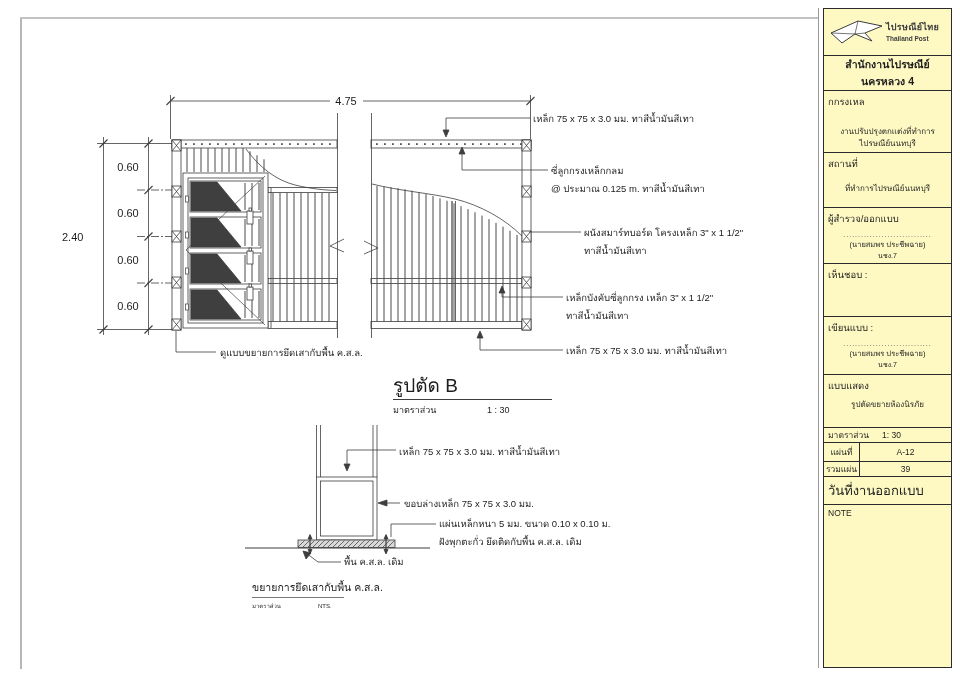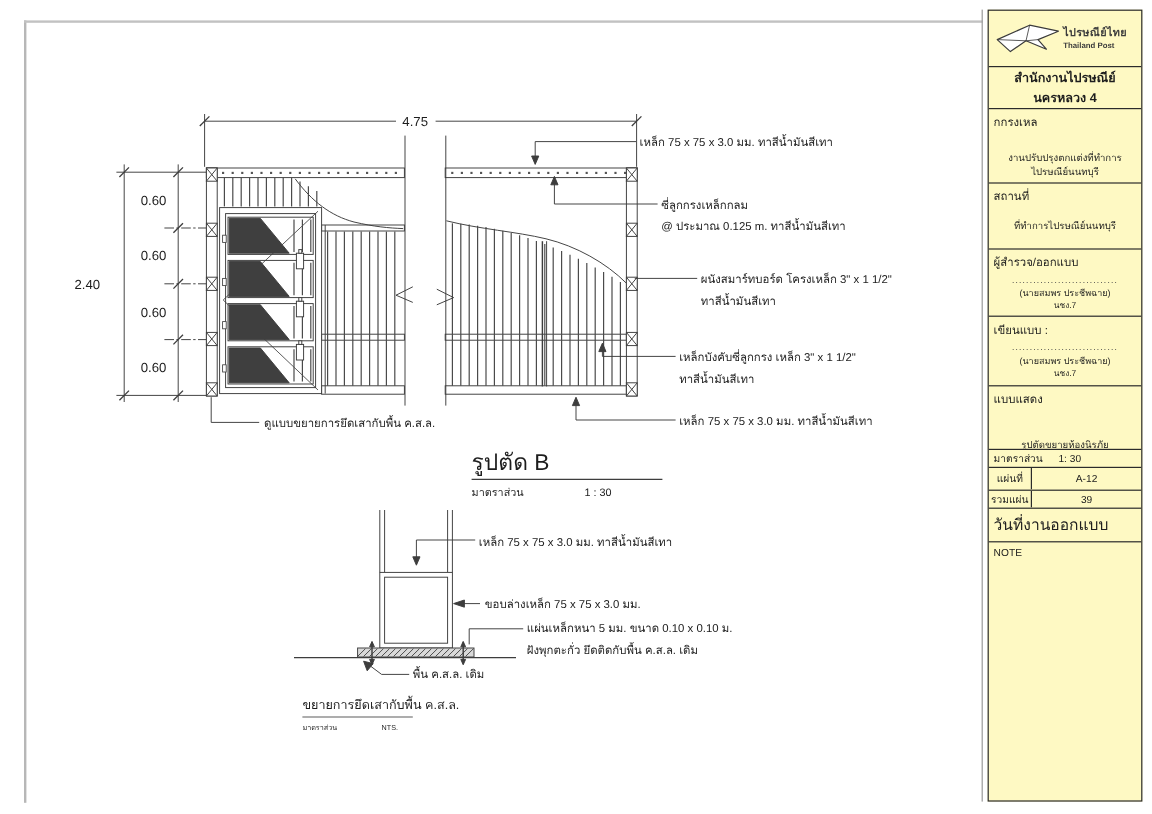--- a/index.html
+++ b/index.html
@@ -368,29 +368,32 @@
   <div class="tb-row" style="height:55px;">
     <div class="tb-label">สถานที่</div>
     <div class="tb-center" style="margin-top:12px;">ที่ทำการไปรษณีย์นนทบุรี</div>
   </div>
   <div class="tb-row" style="height:56px;">
     <div class="tb-label">ผู้สำรวจ/ออกแบบ</div>
     <div class="tb-center dots" style="margin-top:4px;">..............................</div>
     <div class="tb-center tb-small">(นายสมพร ประชีพฉาย)</div>
     <div class="tb-center tb-tiny">นชง.7</div>
   </div>
+  <div class="tb-row" style="height:53px;">
+    <div class="tb-label">เห็นชอบ :</div>
+  </div>
   <div class="tb-row" style="height:58px;">
     <div class="tb-label">เขียนแบบ :</div>
     <div class="tb-center dots" style="margin-top:4px;">..............................</div>
     <div class="tb-center tb-small">(นายสมพร ประชีพฉาย)</div>
     <div class="tb-center tb-tiny">นชง.7</div>
   </div>
   <div class="tb-row" style="height:53px;">
     <div class="tb-label">แบบแสดง</div>
-    <div class="tb-center" style="margin-top:25px;">รูปตัดขยายห้องนิรภัย</div>
+    <div class="tb-center" style="margin-top:6px;">รูปตัดขยายห้องนิรภัย</div>
   </div>
   <div class="tb-row kv" style="height:15px;">
     <div class="k">มาตราส่วน</div>
     <div class="v">1: 30</div>
   </div>
   <div class="tb-row cellrow" style="height:19px;">
     <div class="c1">แผ่นที่</div>
     <div class="c2">A-12</div>
   </div>
   <div class="tb-row cellrow" style="height:15px;">

